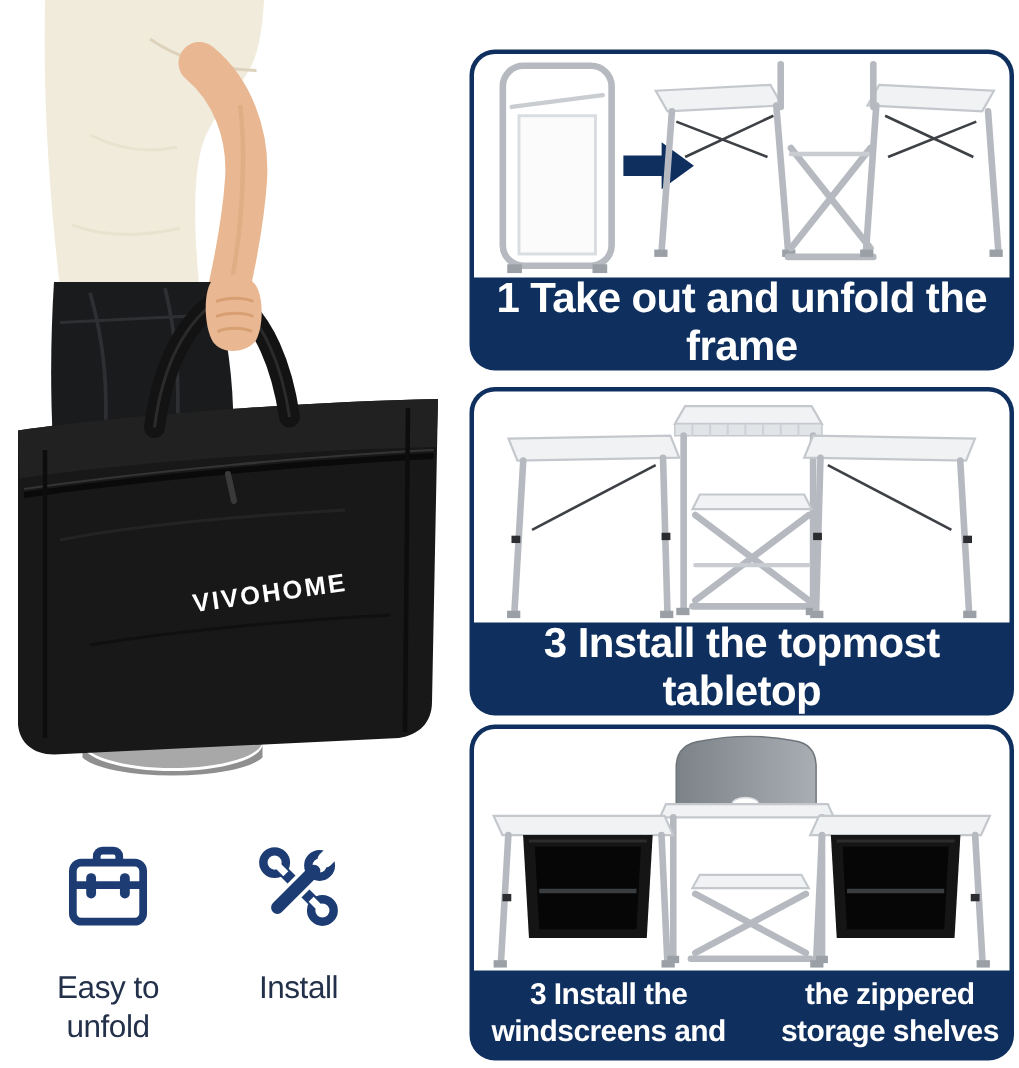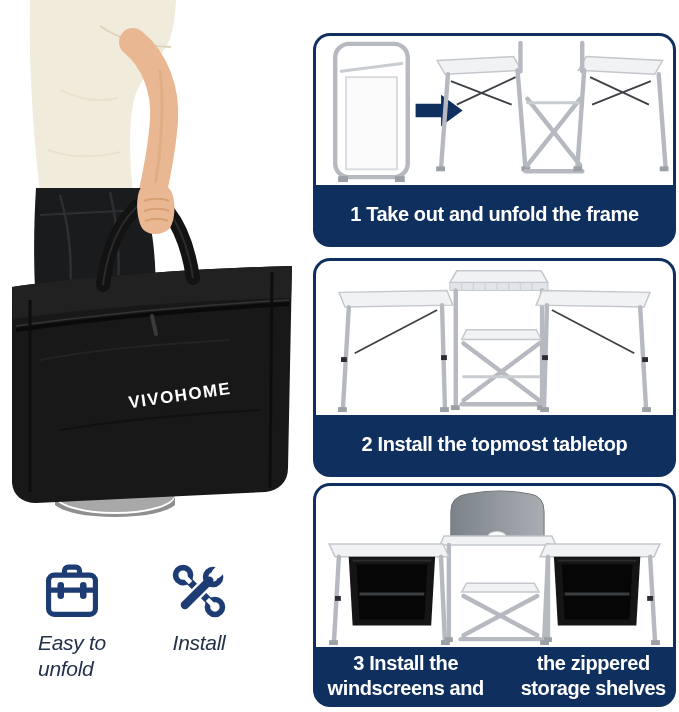--- a/index.html
+++ b/index.html
@@ -14,37 +14,37 @@
     position:absolute;left:118px;top:386px;width:124px;text-align:center;
     transform:rotate(-8deg);color:#ffffff;font-weight:bold;font-size:17px;
     letter-spacing:1.5px;white-space:nowrap;
   }
   
   .feature{position:absolute;top:560px;width:130px;display:flex;flex-direction:column;align-items:center;}
   .feature-1{left:7px;}
   .feature-2{left:134px;}
   .feature svg{width:60px;height:62px;}
   .feature-label{
-    margin-top:8px;font-size:21px;line-height:26px;
-    color:var(--label-text,#20304a);letter-spacing:-0.3px;font-style:italic;
+    margin-top:24px;font-size:21px;line-height:26px;text-align:center;
+    color:var(--label-text,#20304a);letter-spacing:-0.3px;
   }
   
   .step-card{
     position:absolute;left:313px;width:363px;background:var(--navy,#0f2f5f);
     border-radius:17px;padding:3px;box-sizing:border-box;display:flex;
     flex-direction:column;overflow:hidden;
   }
   .card-1{top:33px;height:214px;}
   .card-2{top:258px;height:219px;}
   .card-3{top:483px;height:224px;}
   .step-image{flex:1;background:#ffffff;border-radius:14px 14px 0 0;overflow:hidden;}
   .step-image svg{display:block;width:100%;height:100%;}
   .step-caption{
     height:59px;display:flex;align-items:center;justify-content:center;
-    color:#ffffff;font-weight:bold;font-size:20px;letter-spacing:-0.4px;text-align:center;
+    color:#ffffff;font-weight:bold;font-size:28px;letter-spacing:-0.4px;text-align:center;
   }
   .card-3 .step-caption{height:57px;flex-direction:row;line-height:25px;font-size:20px;}
   .card-3 .step-caption .line2{transform:translateX(9px);}
   
   .al{stroke:#b6bac0;stroke-width:4.5;stroke-linecap:round;fill:none;}
   .al-thin{stroke:#c9ccd1;stroke-width:3;stroke-linecap:round;fill:none;}
   .slab{fill:#f1f2f4;stroke:#c4c8cd;stroke-width:1.5;}
   .brace{stroke:#3d4045;stroke-width:1.8;fill:none;}
   .foot{fill:#9ba0a6;}
   .navy-fill{fill:var(--navy,#0f2f5f);}
@@ -198,21 +198,21 @@
         <path d="M227,30 L337,32 L331,47 L221,45 Z" class="slab"></path>
         <path d="M232,45 L229,150 M327,47 L333,150" class="al"></path>
         <path d="M237,50 L321,94" class="brace"></path>
         <rect x="227" y="96" width="6" height="5" fill="#2b2d30"></rect>
         <rect x="329" y="98" width="6" height="5" fill="#2b2d30"></rect>
         <rect x="225" y="149" width="9" height="5" class="foot"></rect>
         <rect x="329" y="149" width="9" height="5" class="foot"></rect>
       </svg>
     </div>
     <div class="step-caption">
-      <span>2 Install the topmost tabletop</span>
+      <span>3 Install the topmost tabletop</span>
     </div>
   </section>
 
   <section class="step-card card-3">
     <div class="step-image">
       <svg viewBox="0 0 357 164">
         <defs>
           <linearGradient id="ws" x1="0" y1="0" x2="1" y2="0">
             <stop offset="0" stop-color="#7b8288"></stop>
             <stop offset="1" stop-color="#a9aeb3"></stop>

